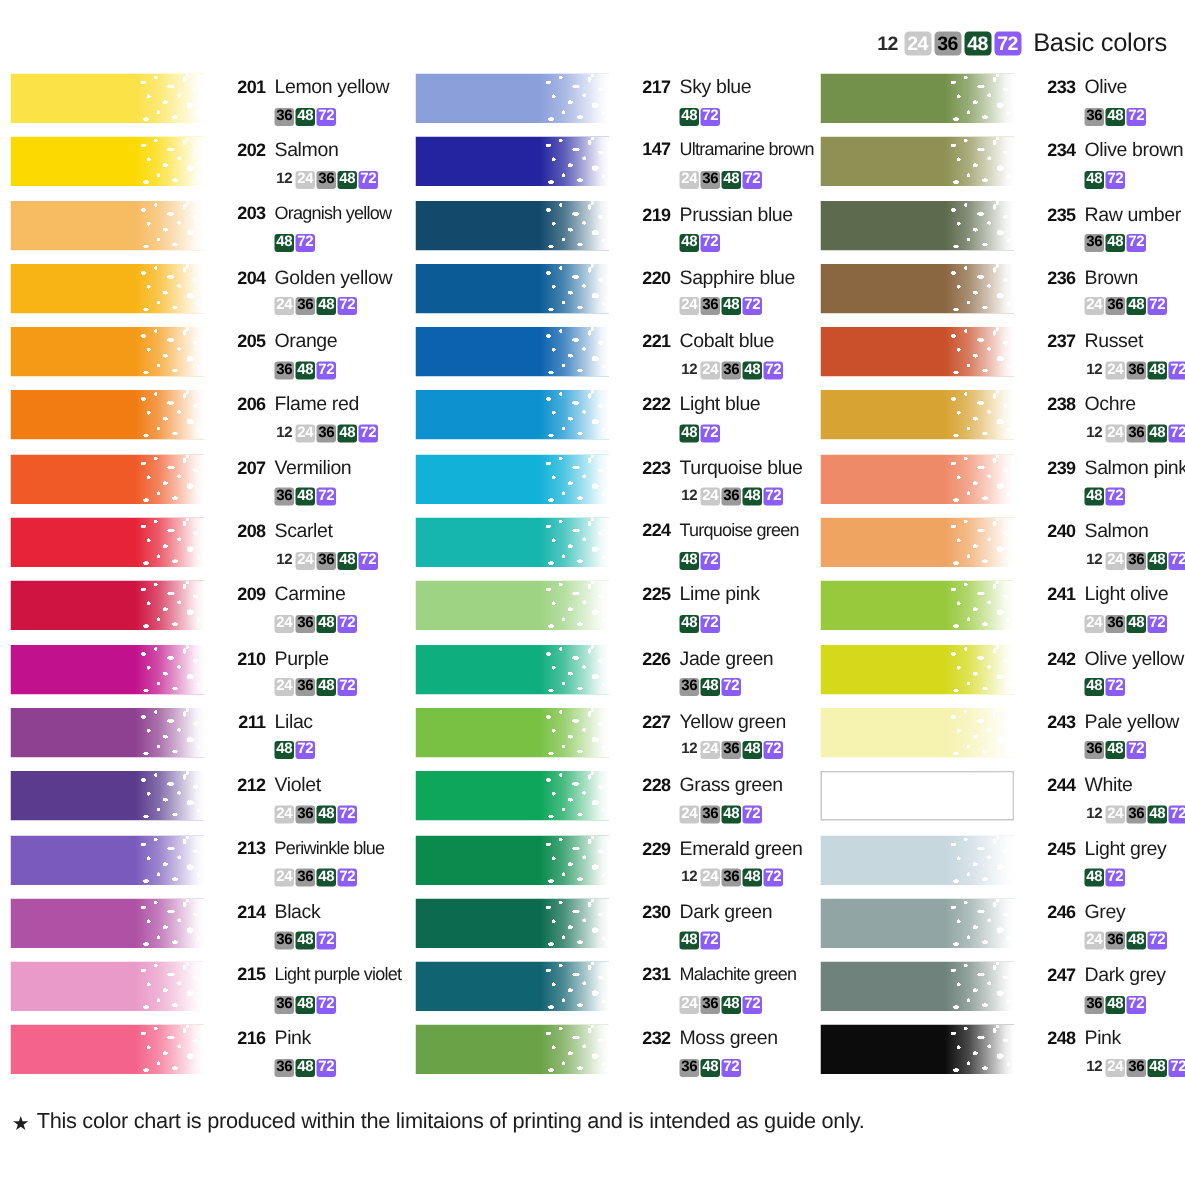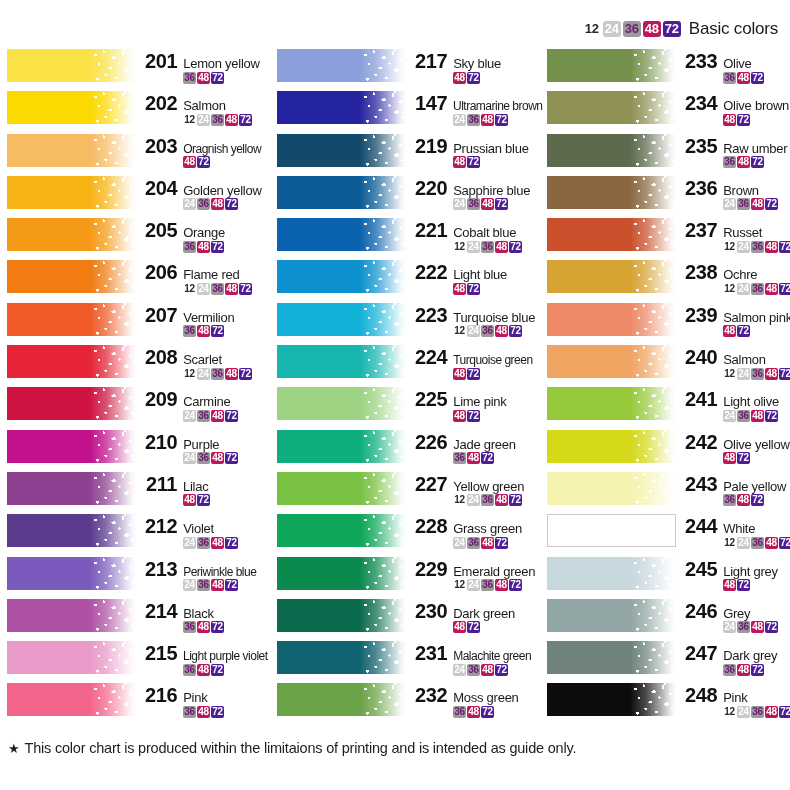--- a/index.html
+++ b/index.html
@@ -41,23 +41,23 @@
     font-weight:700;
     box-sizing:border-box;
     letter-spacing:-.3px;
   }
   .legend .badge{
     font-size:13px;line-height:16px;height:16px;min-width:18px;
     padding:0 2px;border-radius:3px;
   }
   .badge.b12{background:transparent;color:#2a2a2a;}
   .badge.b24{background:#c9c9c9;color:#ffffff;}
-  .badge.b36{background:#9a9a9a;color:#701a75;}
-  .badge.b48{background:#be185d;color:#ffffff;}
-  .badge.b72{background:#4c1d95;color:#ffffff;}
+  .badge.b36{background:#9a9a9a;color:#000000;}
+  .badge.b48{background:#14532d;color:#ffffff;}
+  .badge.b72{background:#8b5cf6;color:#ffffff;}
 
   
   .columns{position:absolute;left:0;top:48px;width:790px;}
   .col{position:absolute;top:0;width:263px;}
   .col-0{left:5px;}
   .col-1{left:275px;}
   .col-2{left:545px;}
 
   .row{
     position:relative;
@@ -99,21 +99,21 @@
   .meta{
     position:absolute;
     left:140px;top:2px;
     width:122px;
   }
   .meta .line1{
     display:flex;align-items:baseline;gap:6px;
     height:18px;
   }
   .code{
-    font-size:20px;font-weight:700;color:#111;
+    font-size:12px;font-weight:700;color:#111;
     letter-spacing:-.4px;
     min-width:32px;
     text-align:right;
   }
   .cname{
     font-size:13px;color:#1a1a1a;
     letter-spacing:-.25px;
     white-space:nowrap;
   }
   .cname.small{font-size:12px;letter-spacing:-.5px;}

